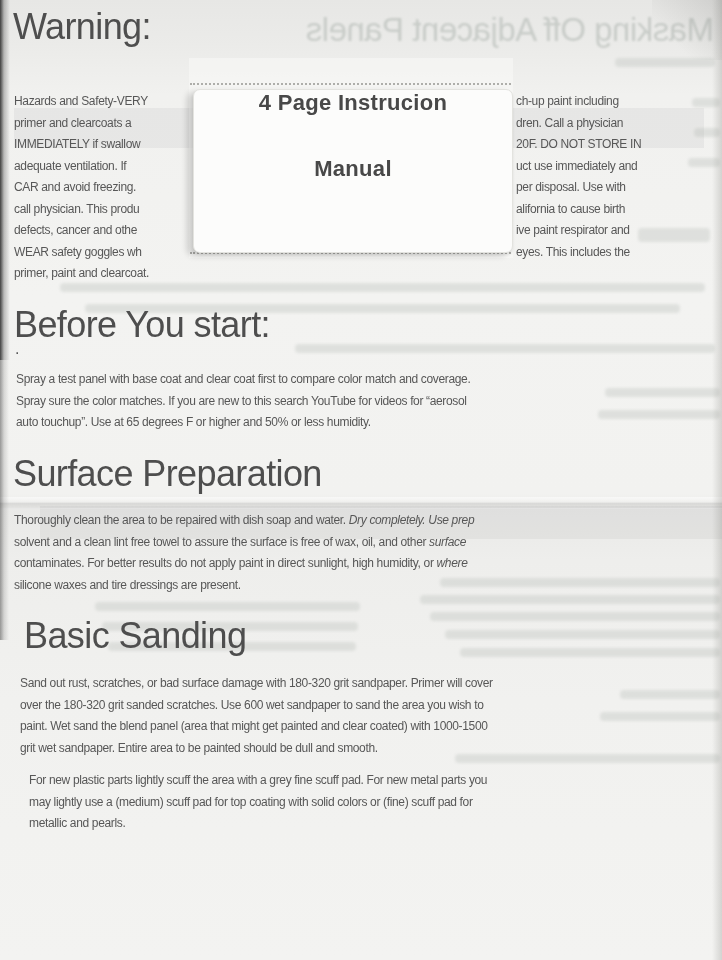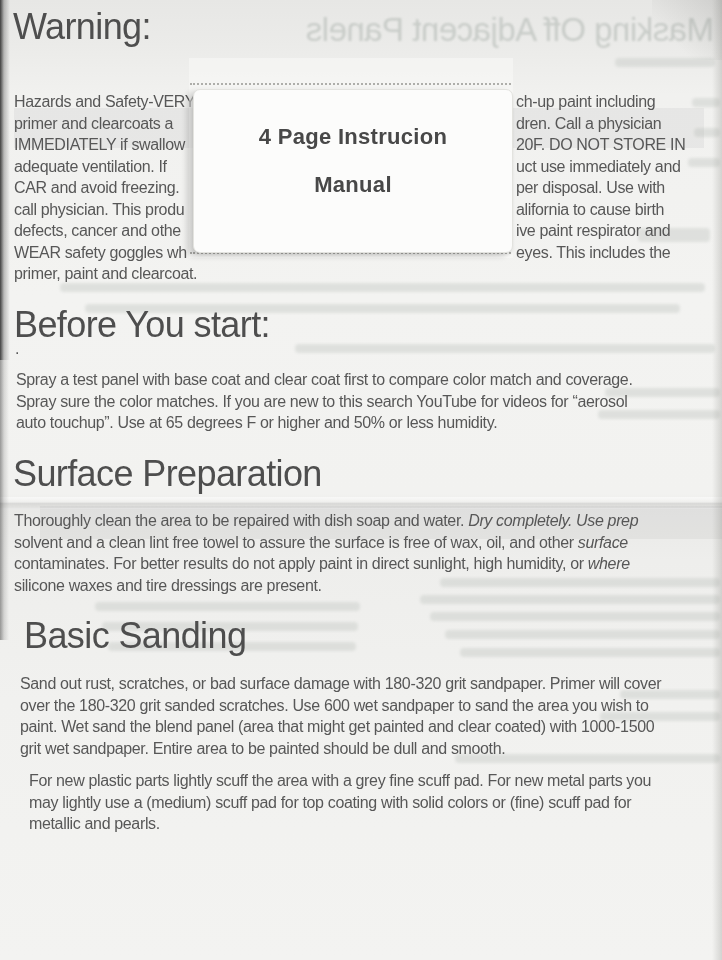--- a/index.html
+++ b/index.html
@@ -38,42 +38,42 @@
   }
   .ghost-bar{position:absolute;height:9px;border-radius:4px;
     background:#c3c7c3;opacity:.42;filter:blur(1.6px);}
 
   
   .heading{
     position:absolute;
     font-size:36px;line-height:44px;letter-spacing:-.6px;
     color:#4e4e4e;white-space:nowrap;text-align:center;
   }
-  .para{position:absolute;font-size:16px;letter-spacing:-.35px;color:#575757;}
+  .para{position:absolute;font-size:12px;letter-spacing:-.35px;color:#575757;}
   .tline{position:relative;line-height:21.5px;height:21.5px;white-space:nowrap;}
   .tline .ital{font-style:italic;}
   .seg-right{position:absolute;left:502px;top:0;}
   .dot-mark{position:absolute;left:15px;top:340px;font-size:16px;color:#555;}
 
   
   .sticker-backing{position:absolute;left:189px;top:58px;width:324px;height:200px;
     background:rgba(250,250,248,.55);}
   .perf{position:absolute;left:190px;width:321px;height:0;
     border-top:2px dotted rgba(150,150,145,.75);}
   .perf-top{top:83px;}
   .perf-bottom{top:252px;}
   .label-card{
     position:absolute;left:193px;top:89px;width:320px;height:164px;
     background:#fcfcfb;border:1px solid #e3e3df;border-radius:7px;
     box-shadow:-6px 3px 6px rgba(0,0,0,.16), 0 2px 3px rgba(0,0,0,.08);
     z-index:6;box-sizing:border-box;
     text-align:center;color:#484848;
   }
-  .label-card .l1{margin-top:34px;font-size:22px;font-weight:bold;letter-spacing:.3px;}
-  .label-card .l2{margin-top:22px;font-size:22px;font-weight:bold;letter-spacing:.3px;}
+  .label-card .l1{font-size:22px;font-weight:bold;letter-spacing:.3px;}
+  .label-card .l2{margin-top:40px;font-size:22px;font-weight:bold;letter-spacing:.3px;}
 </style>
 </head>
 <body>
 
 <div class="page">
 
   <div class="ghost-heading">Masking Off Adjacent Panels</div>
 
   <div class="ghost-bar" style="left:615px;top:58px;width:100px"></div>
   <div class="ghost-bar" style="left:692px;top:98px;width:28px"></div>

